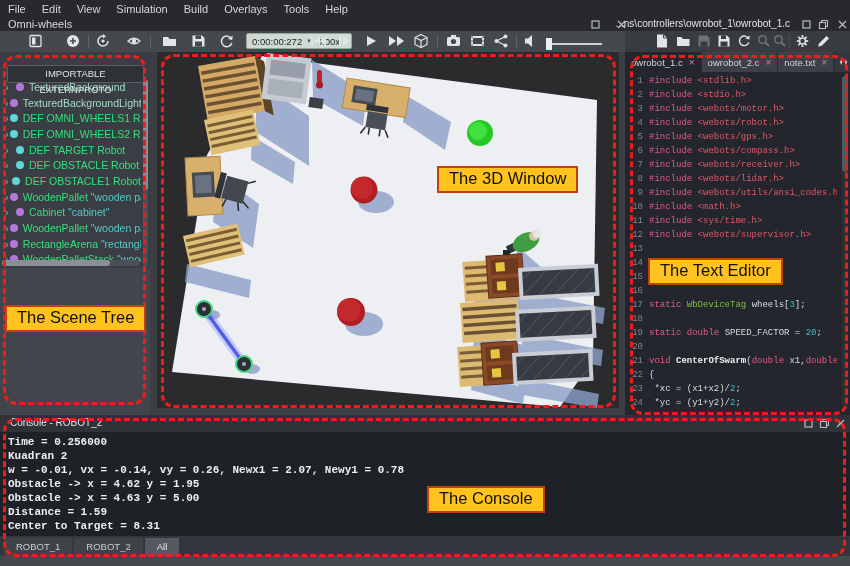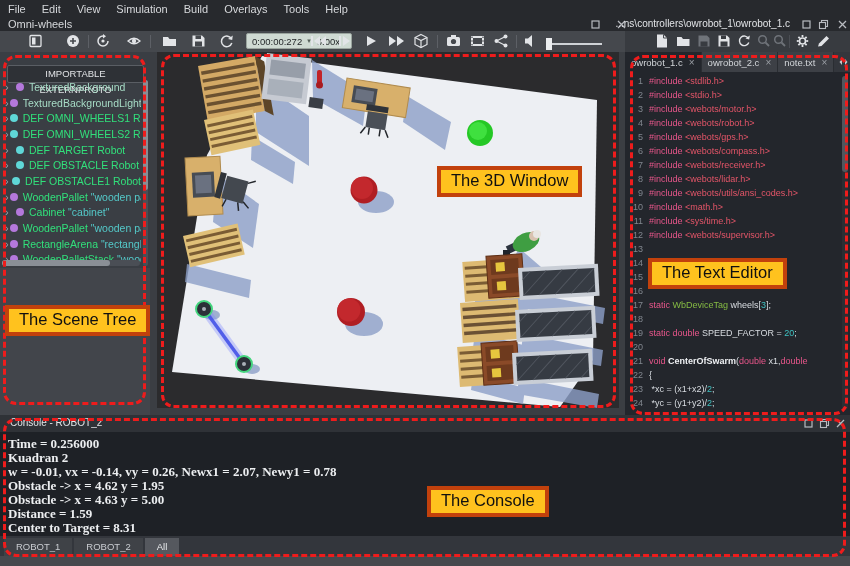--- a/index.html
+++ b/index.html
@@ -43,40 +43,40 @@
   #view3d{position:absolute;left:157px;top:52px;width:462px;height:356px;background:#2b2b2d;}
   
   #editor-panel{position:absolute;left:625px;top:52px;width:225px;height:363px;background:#23262c;}
   #editor-tabs{position:absolute;left:0;top:0;width:213px;height:20px;background:#33363c;display:flex;}
   .etab{height:20px;display:flex;align-items:center;padding:0 6px;background:#3d4046;border-right:1px solid #2a2d32;}
   .etab.active{background:#23262c;}
   .etab-label{font-size:9.5px;color:#d2d5d9;margin-right:6px;white-space:nowrap;}
   .tclose{font-size:10px;color:#9b9fa6;}
   #tabscroll{position:absolute;right:0px;top:0;width:12px;height:20px;background:#33363c;}
   #code-lines{position:absolute;left:0;top:24px;width:212px;height:336px;overflow:hidden;}
-  .cline{height:14px;white-space:nowrap;font-family:Liberation Sans, sans-serif;font-size:9px;}
+  .cline{height:14px;white-space:nowrap;font-family:Liberation Mono, monospace;font-size:9px;}
   .lnum{display:inline-block;width:18px;text-align:right;color:#80868e;margin-right:6px;}
   .lcode .k{color:#e8568b;} .lcode .s{color:#e45568;} .lcode .ty{color:#85bb43;}
   .lcode .p{color:#d8dce1;} .lcode .num{color:#3fc1c1;} .lcode .fn{color:#eef0f3;font-weight:bold;}
   #editor-vscroll{position:absolute;right:2px;top:24px;width:6px;height:334px;background:#2b2e33;border-radius:3px;}
   #editor-vscroll .thumb{position:absolute;top:0;width:6px;height:96px;background:#52565d;border-radius:3px;}
   
   #console-panel{position:absolute;left:0;top:415px;width:850px;height:141px;background:#1e2126;}
   #console-titlebar{position:absolute;left:0;top:0;width:850px;height:17px;background:#2f3237;}
   #console-title{position:absolute;left:10px;top:2px;font-size:10px;color:#e3e5e8;}
   #console-log{position:absolute;left:8px;top:21px;width:830px;height:98px;}
-  .clog{height:14px;font-family:Liberation Serif, serif;font-size:13px;font-weight:bold;color:#eceef0;white-space:nowrap;}
+  .clog{height:14px;font-family:Liberation Mono, monospace;font-size:11px;font-weight:bold;color:#eceef0;white-space:nowrap;}
   #console-tabs{position:absolute;left:0;top:121px;width:850px;height:20px;background:#33363c;display:flex;align-items:flex-end;padding-left:4px;box-sizing:border-box;}
   .ctab{height:18px;line-height:18px;padding:0 12px;margin-right:2px;background:#3f4247;color:#c9ccd1;font-size:9.5px;}
   .ctab.active{background:#55585e;color:#e8eaec;}
   #bottom-strip{position:absolute;left:0;top:556px;width:850px;height:10px;background:#45484d;}
   
   .anno-box{position:absolute;border:3px dashed var(--red);border-radius:13px;z-index:40;}
   .anno-label{position:absolute;background:var(--labelbg);color:#101010;font-size:16.5px;
-              padding:1px 10px 3px;z-index:41;white-space:nowrap;border:4px solid #c2410c;}
+              padding:1px 10px 3px;z-index:41;white-space:nowrap;border:2px solid #c2410c;}
   svg{overflow:visible}
 </style>
 </head>
 <body>
 
 <div id="app">
 
   <div id="menubar">
       <span class="menu-item">File</span>
       <span class="menu-item">Edit</span>

